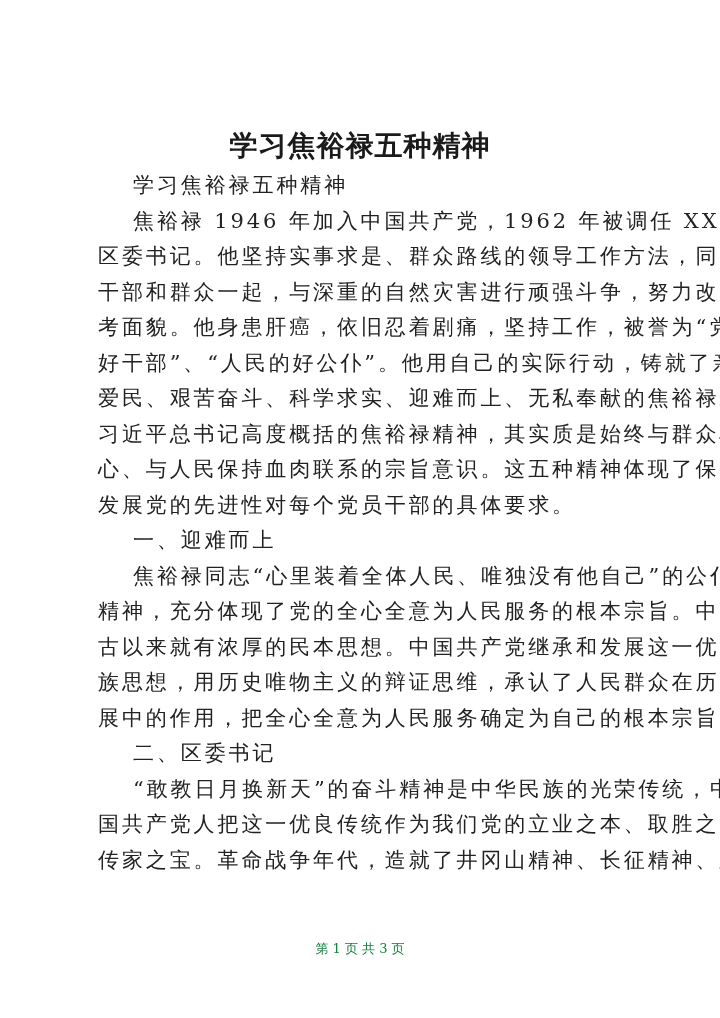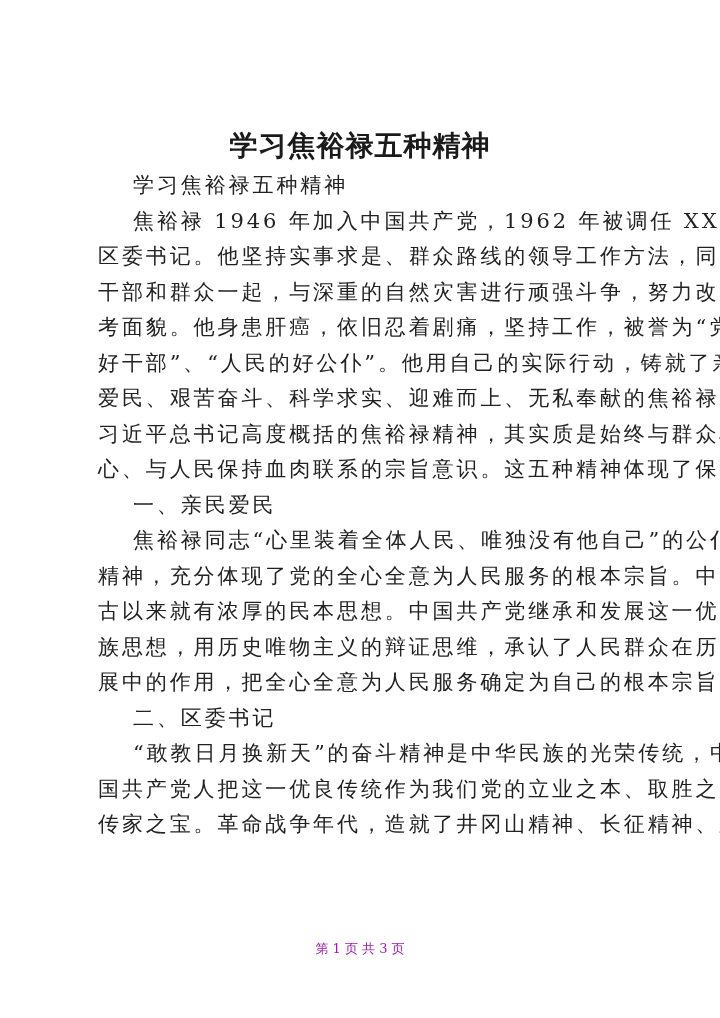--- a/index.html
+++ b/index.html
@@ -12,39 +12,40 @@
   }
   .body {
     position: absolute; left: 98px; top: 168px; width: 534px;
     font-family: "DejaVu Serif", serif; font-size: 21px; color: #222;
     line-height: 35.5px;
   }
   .line { display: block; white-space: nowrap; height: 35.5px; letter-spacing: 2.9px; }
   .indent { padding-left: 35px; }
   .footer {
     position: absolute; left: 0; width: 720px; top: 940px; text-align: center;
-    font-family: "DejaVu Serif", serif; font-size: 13px; color: #a21caf;
+    font-family: "DejaVu Serif", serif; font-size: 13px; color: #15803d;
   }
 </style>
 </head>
 <body>
 
 <div class="page">
   <div class="title">学习焦裕禄五种精神</div>
   <div class="body">
     <span class="line indent">学习焦裕禄五种精神</span>
     <span class="line indent">焦裕禄 1946 年加入中国共产党，1962 年被调任 XX 省 XX 县</span>
     <span class="line">区委书记。他坚持实事求是、群众路线的领导工作方法，同全县</span>
     <span class="line">干部和群众一起，与深重的自然灾害进行顽强斗争，努力改变兰</span>
     <span class="line">考面貌。他身患肝癌，依旧忍着剧痛，坚持工作，被誉为“党的</span>
     <span class="line">好干部”、“人民的好公仆”。他用自己的实际行动，铸就了亲民</span>
     <span class="line">爱民、艰苦奋斗、科学求实、迎难而上、无私奉献的焦裕禄精神。</span>
     <span class="line">习近平总书记高度概括的焦裕禄精神，其实质是始终与群众心连</span>
     <span class="line">心、与人民保持血肉联系的宗旨意识。这五种精神体现了保持和</span>
-    <span class="line indent">一、亲民爱民</span>
+    <span class="line">发展党的先进性对每个党员干部的具体要求。</span>
+    <span class="line indent">一、迎难而上</span>
     <span class="line indent">焦裕禄同志“心里装着全体人民、唯独没有他自己”的公仆</span>
     <span class="line">精神，充分体现了党的全心全意为人民服务的根本宗旨。中国自</span>
     <span class="line">古以来就有浓厚的民本思想。中国共产党继承和发展这一优秀民</span>
     <span class="line">族思想，用历史唯物主义的辩证思维，承认了人民群众在历史发</span>
     <span class="line">展中的作用，把全心全意为人民服务确定为自己的根本宗旨。</span>
     <span class="line indent">二、区委书记</span>
     <span class="line indent">“敢教日月换新天”的奋斗精神是中华民族的光荣传统，中</span>
     <span class="line">国共产党人把这一优良传统作为我们党的立业之本、取胜之道、</span>
     <span class="line">传家之宝。革命战争年代，造就了井冈山精神、长征精神、延安</span>
   </div>

